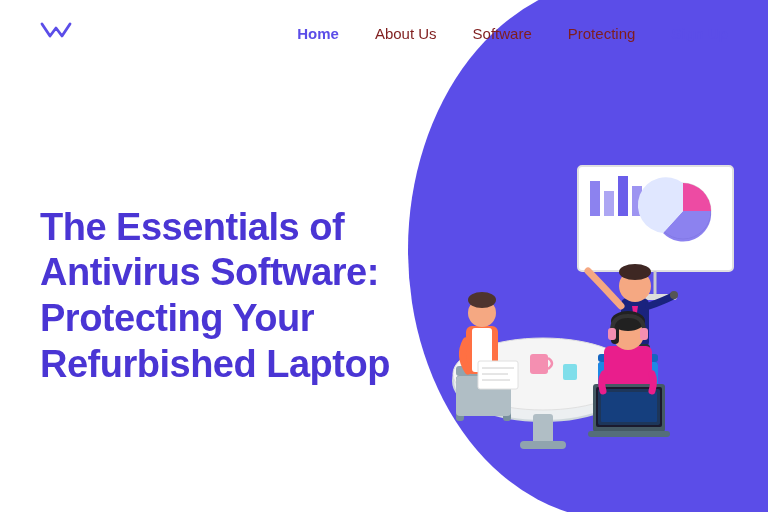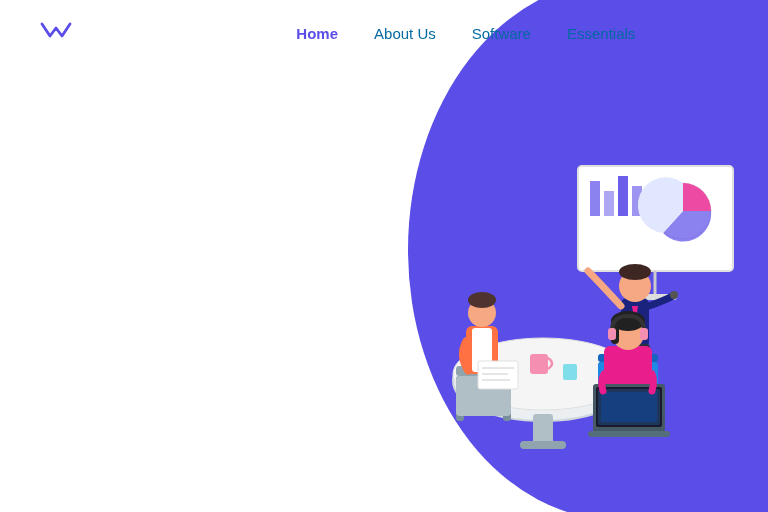--- a/index.html
+++ b/index.html
@@ -52,21 +52,21 @@
     }
 
     nav {
       display: flex;
       align-items: center;
       gap: 36px;
     }
 
     .nav-link {
       font-size: 15px;
-      color: #0369a1;
+      color: #7f1d1d;
       text-decoration: none;
       cursor: pointer;
     }
 
     .nav-link.active {
       color: #5b4de8;
       font-weight: 700;
     }
 
     .nav-signup {
@@ -129,26 +129,29 @@
       <svg width="32" height="24" viewBox="0 0 32 24" fill="none">
         <path d="M2 6 L10 18 L16 10 L22 18 L30 6" stroke="#5b4de8" stroke-width="2.8" stroke-linecap="round" stroke-linejoin="round" fill="none"></path>
       </svg>
     </span>
   </div>
 
   <nav>
     <span class="nav-link active">Home</span>
     <span class="nav-link">About Us</span>
     <span class="nav-link">Software</span>
-    <span class="nav-link">Essentials</span>
+    <span class="nav-link">Protecting</span>
     <span class="nav-signup">Sign Up</span>
   </nav>
 </header>
 
 <div class="main-content">
+  <div class="hero-text">
+    <h1 class="hero-title">The Essentials of Antivirus Software: Protecting Your Refurbished Laptop</h1>
+  </div>
 
   <div class="hero-illustration">
 
     <svg class="illustration-svg" viewBox="0 0 380 400" fill="none" xmlns="http://www.w3.org/2000/svg">
 
       <rect x="200" y="60" width="155" height="105" rx="4" fill="white" stroke="#e0e0e0" stroke-width="2"></rect>
 
       <rect x="212" y="75" width="10" height="35" fill="#5b4de8" opacity="0.7"></rect>
       <rect x="226" y="85" width="10" height="25" fill="#5b4de8" opacity="0.5"></rect>
       <rect x="240" y="70" width="10" height="40" fill="#5b4de8" opacity="0.9"></rect>

